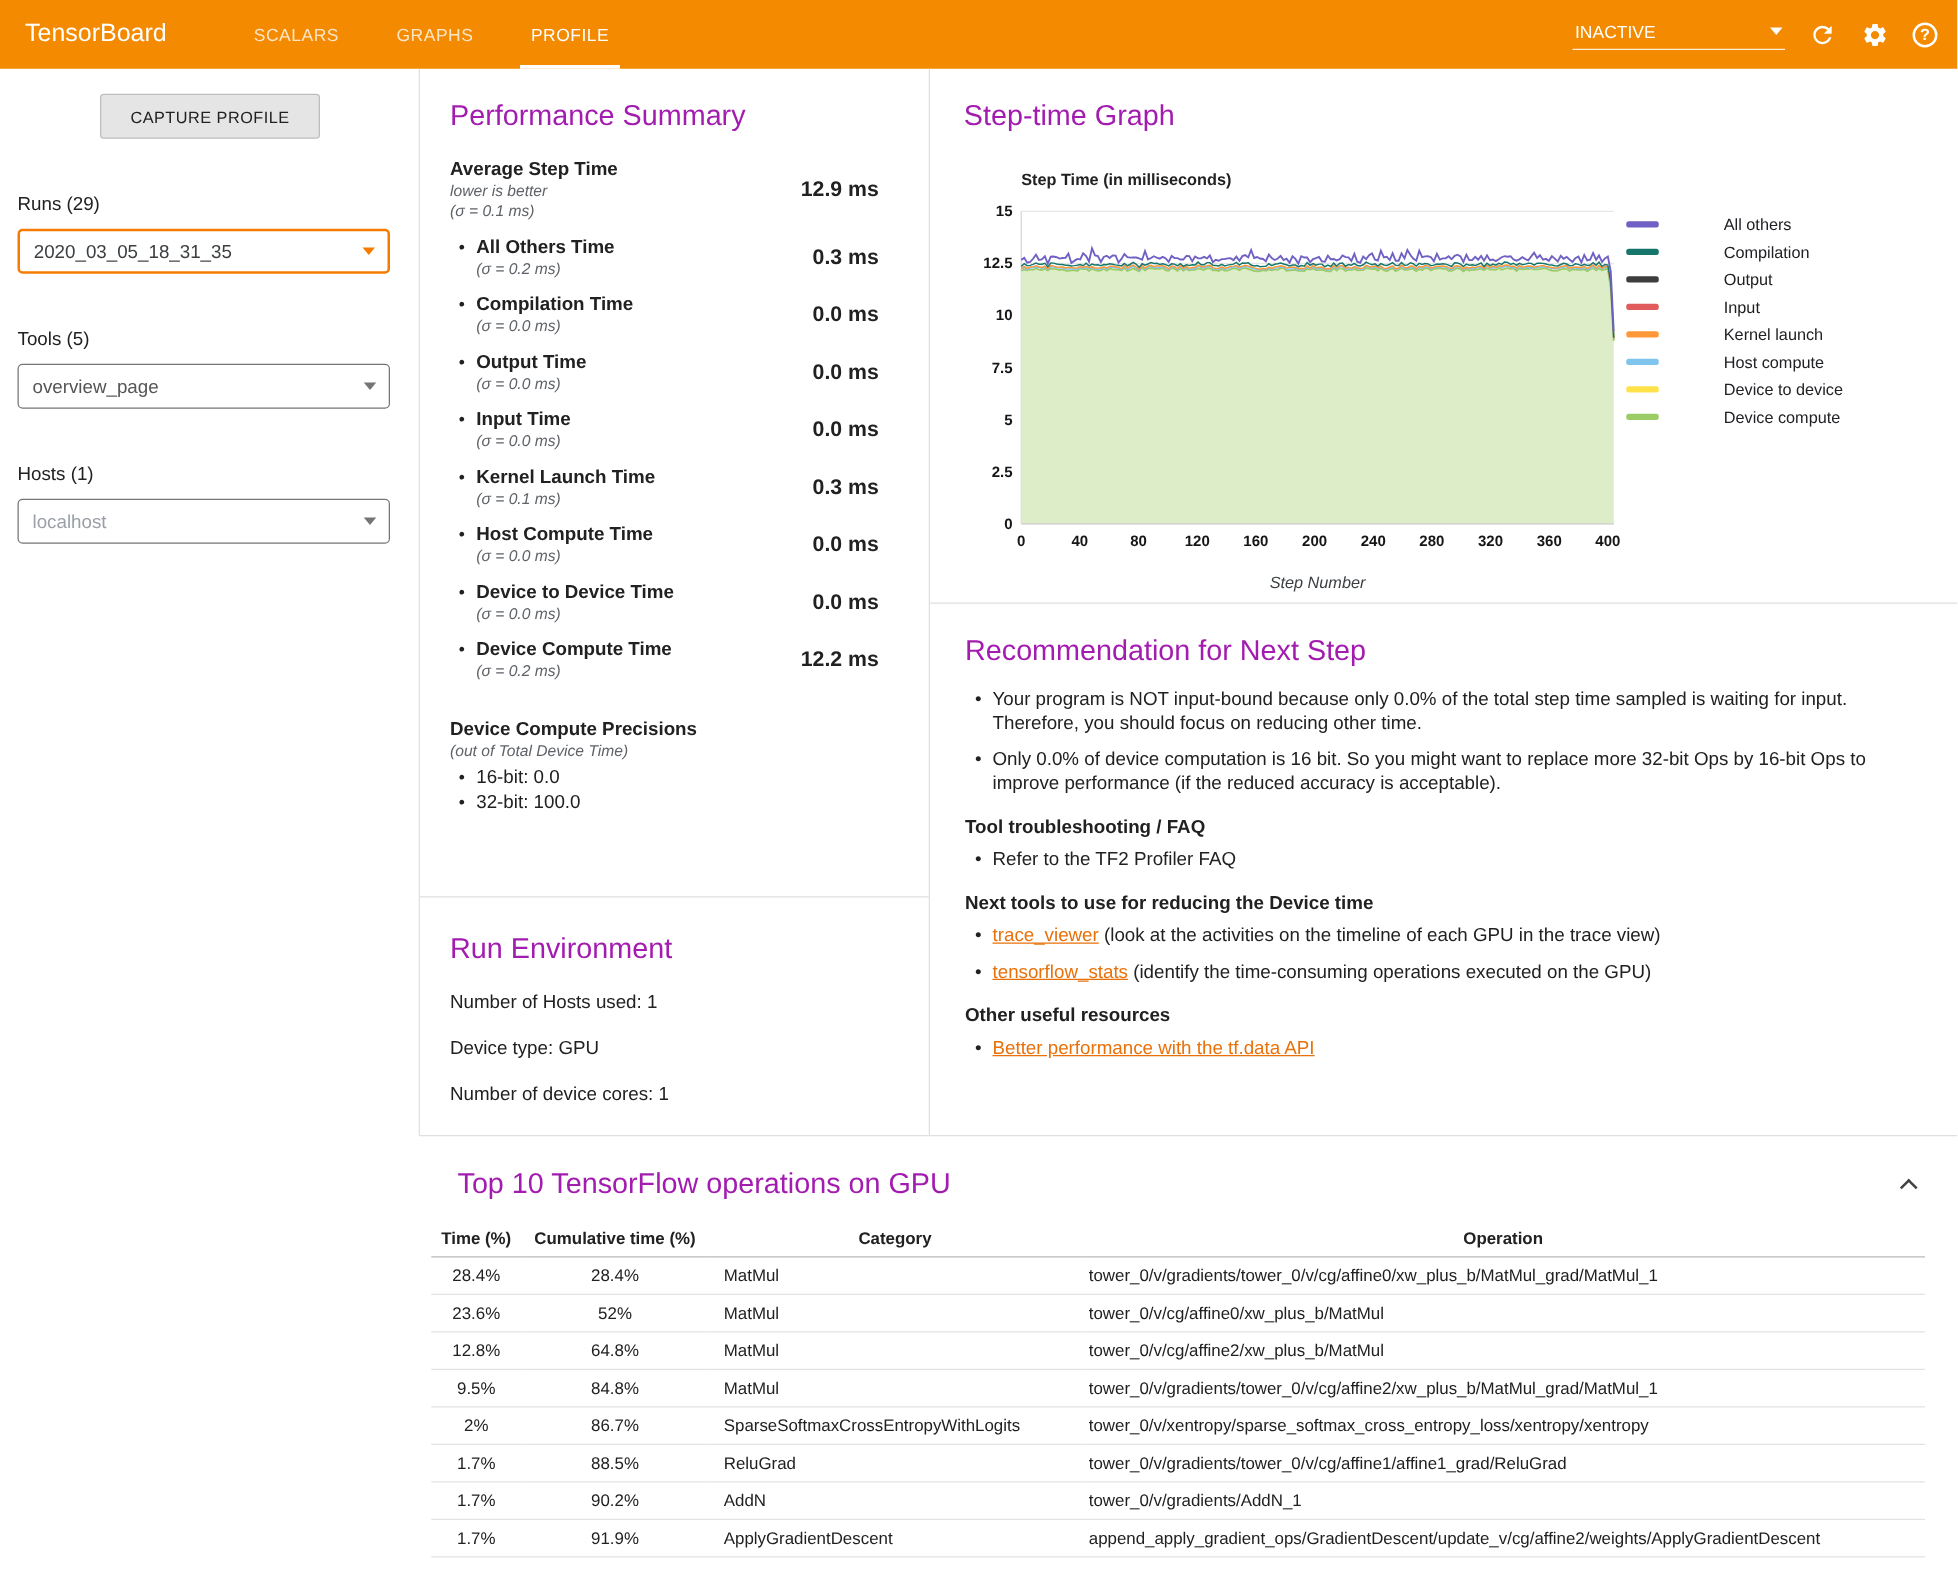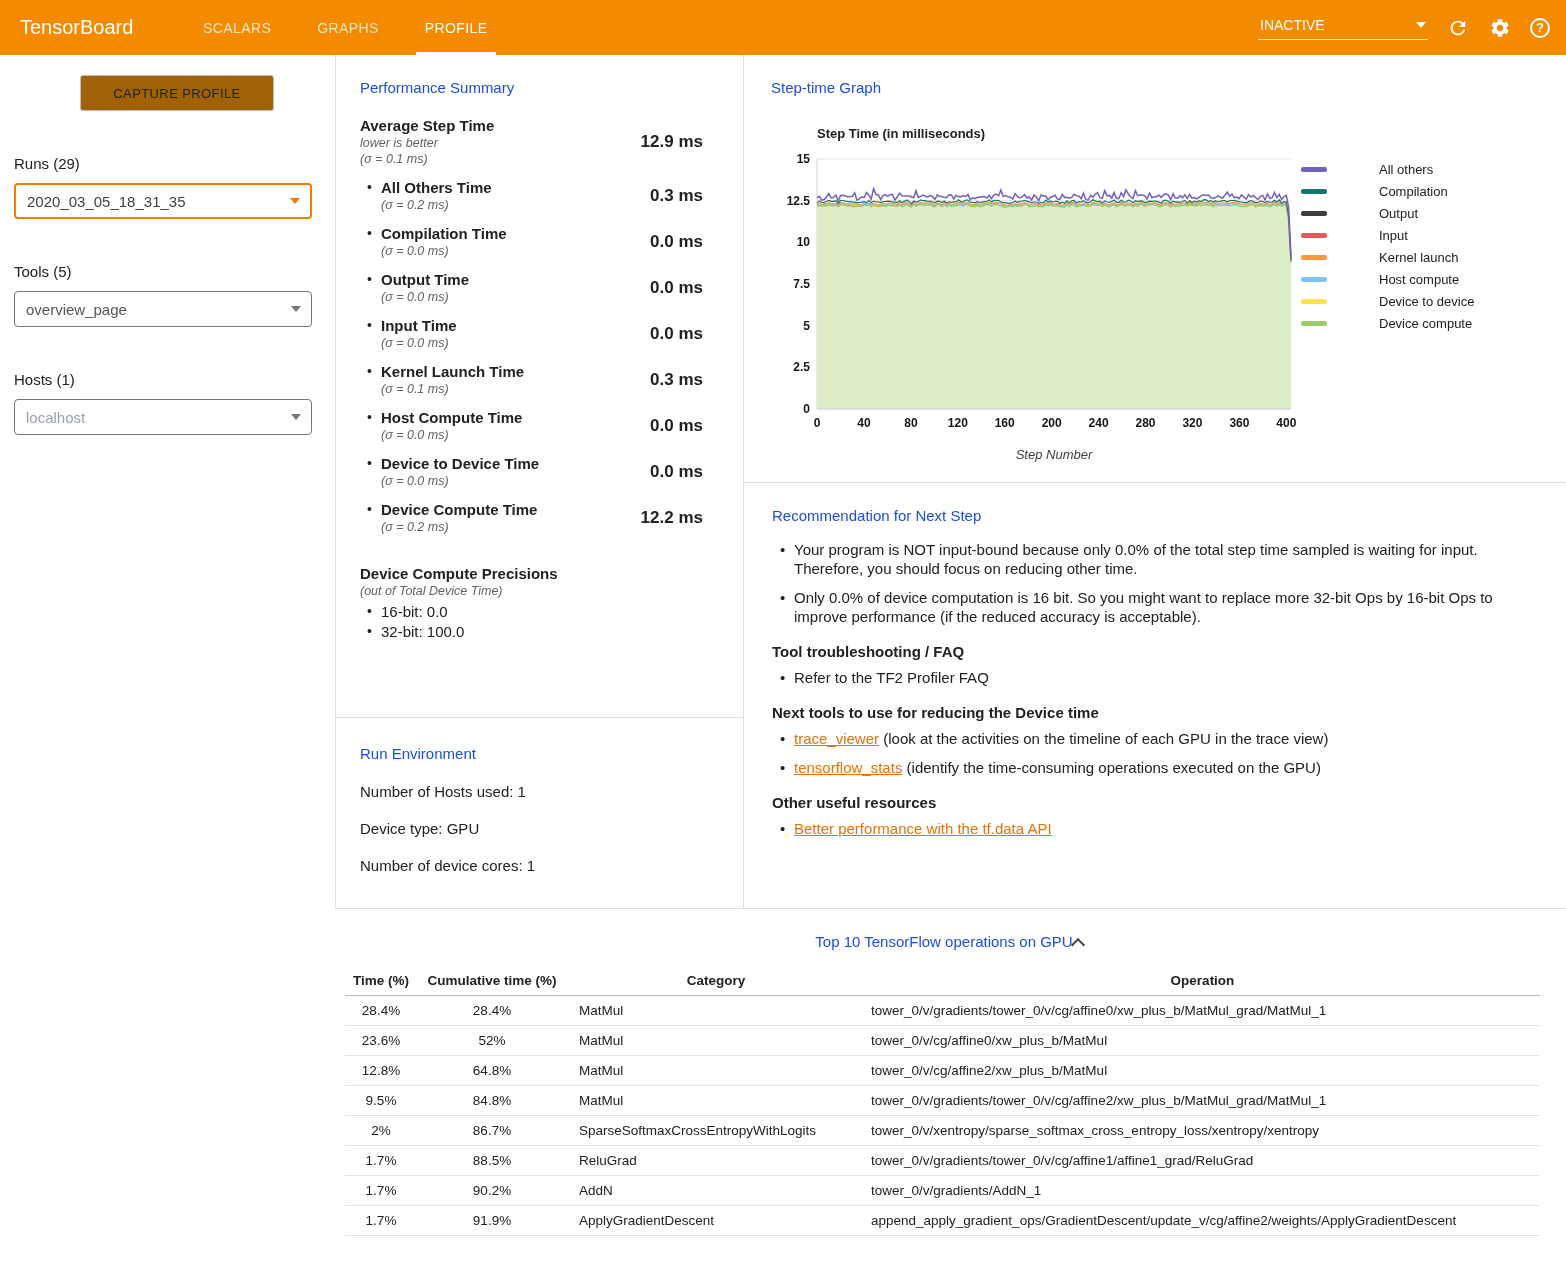--- a/index.html
+++ b/index.html
@@ -32,32 +32,32 @@
 
   
   .app { display:flex; }
   .sidebar { width:335px; flex:none; padding-top:20px; }
   .main { flex:1; min-width:0; }
   .main-top { display:flex; min-height:853px; }
   .left-col { width:409px; flex:none; border-left:1px solid #e0e0e0; border-right:1px solid #e0e0e0; }
   .right-col { flex:1; min-width:0; }
 
   
-  .capture-btn { display:block; margin-left:80px; width:194px; height:36px; background:#a16207;
+  .capture-btn { display:block; margin-left:80px; width:176px; height:36px; background:#e5e5e5;
                  border:1px solid #bdbdbd; border-radius:3px; font-family:inherit; font-size:13px;
                  letter-spacing:.4px; color:#212121; cursor:pointer; }
   .side-label { font-size:15px; margin:44px 0 0 14px; color:#212121; }
   .select { margin:11px 0 0 14px; width:298px; height:36px; border:1px solid #757575; border-radius:4px;
             display:flex; align-items:center; justify-content:space-between; padding:0 10px 0 11px;
             font-size:15px; color:#555; cursor:pointer; background:#fff; }
   .select.orange { border:2px solid #f57c00; color:#3c4043; }
   .select.muted { color:#9aa0a6; }
 
   
-  .section-title { font-size:15px; font-weight:400; margin:0; color:#1d4ed8; }
+  .section-title { font-size:23px; font-weight:400; margin:0; color:#a21caf; }
 
   .perf { height:663px; border-bottom:1px solid #e0e0e0; padding:24px 40px 0 24px; }
   .perf .section-title { margin-bottom:15px; }
   .metric { display:flex; align-items:center; justify-content:space-between; padding:6px 0; }
   .mlabel { position:relative; }
   .metric.b .mlabel { padding-left:21px; }
   .metric.b .mlabel::before { content:'\2022'; position:absolute; left:7px; top:0; font-size:14px; }
   .mname { font-size:15px; font-weight:700; line-height:18px; }
   .msub { font-size:12.5px; font-style:italic; color:#5f6368; line-height:16px; }
   .mval { font-size:17px; font-weight:700; white-space:nowrap; }
@@ -81,21 +81,21 @@
   svg .tick { font-size:12px; font-weight:700; fill:#161616; font-family:inherit; }
 
   .rec-sec { padding:24px 28px; }
   .rec-sec .section-title { margin-bottom:16px; }
   .rbullet { position:relative; padding-left:22px; font-size:15px; line-height:19px; margin-bottom:10px; max-width:775px; }
   .rbullet::before { content:'\2022'; position:absolute; left:8px; }
   .rhead { font-size:15px; font-weight:700; margin:17px 0 8px; }
   .link { color:#e8710a; text-decoration:underline; cursor:pointer; }
 
   .tops { border-top:1px solid #e0e0e0; padding-bottom:1px; }
-  .tops-head { display:flex; align-items:center; justify-content:center; padding:24px 34px 0 31px; }
+  .tops-head { display:flex; align-items:center; justify-content:space-between; padding:24px 34px 0 31px; }
   .chev-up { width:10px; height:10px; border-top:2px solid #424242; border-left:2px solid #424242;
              transform:rotate(45deg); cursor:pointer; margin-top:6px; }
   .tops table { border-collapse:collapse; margin:16px 26px 0 10px; width:calc(100% - 36px); font-size:13.5px; }
   .tops th { font-weight:700; padding:7px 6px; border-bottom:1px solid #b9b9b9; text-align:center; }
   .tops td { padding:7px 6px; border-bottom:1px solid #e3e3e3; }
   .c0 { width:72px; text-align:center; }
   .c1 { width:150px; text-align:center; }
   .c2 { width:298px; }
   td.c2 { text-align:left; padding-left:12px; }
   td.c3 { text-align:left; }

